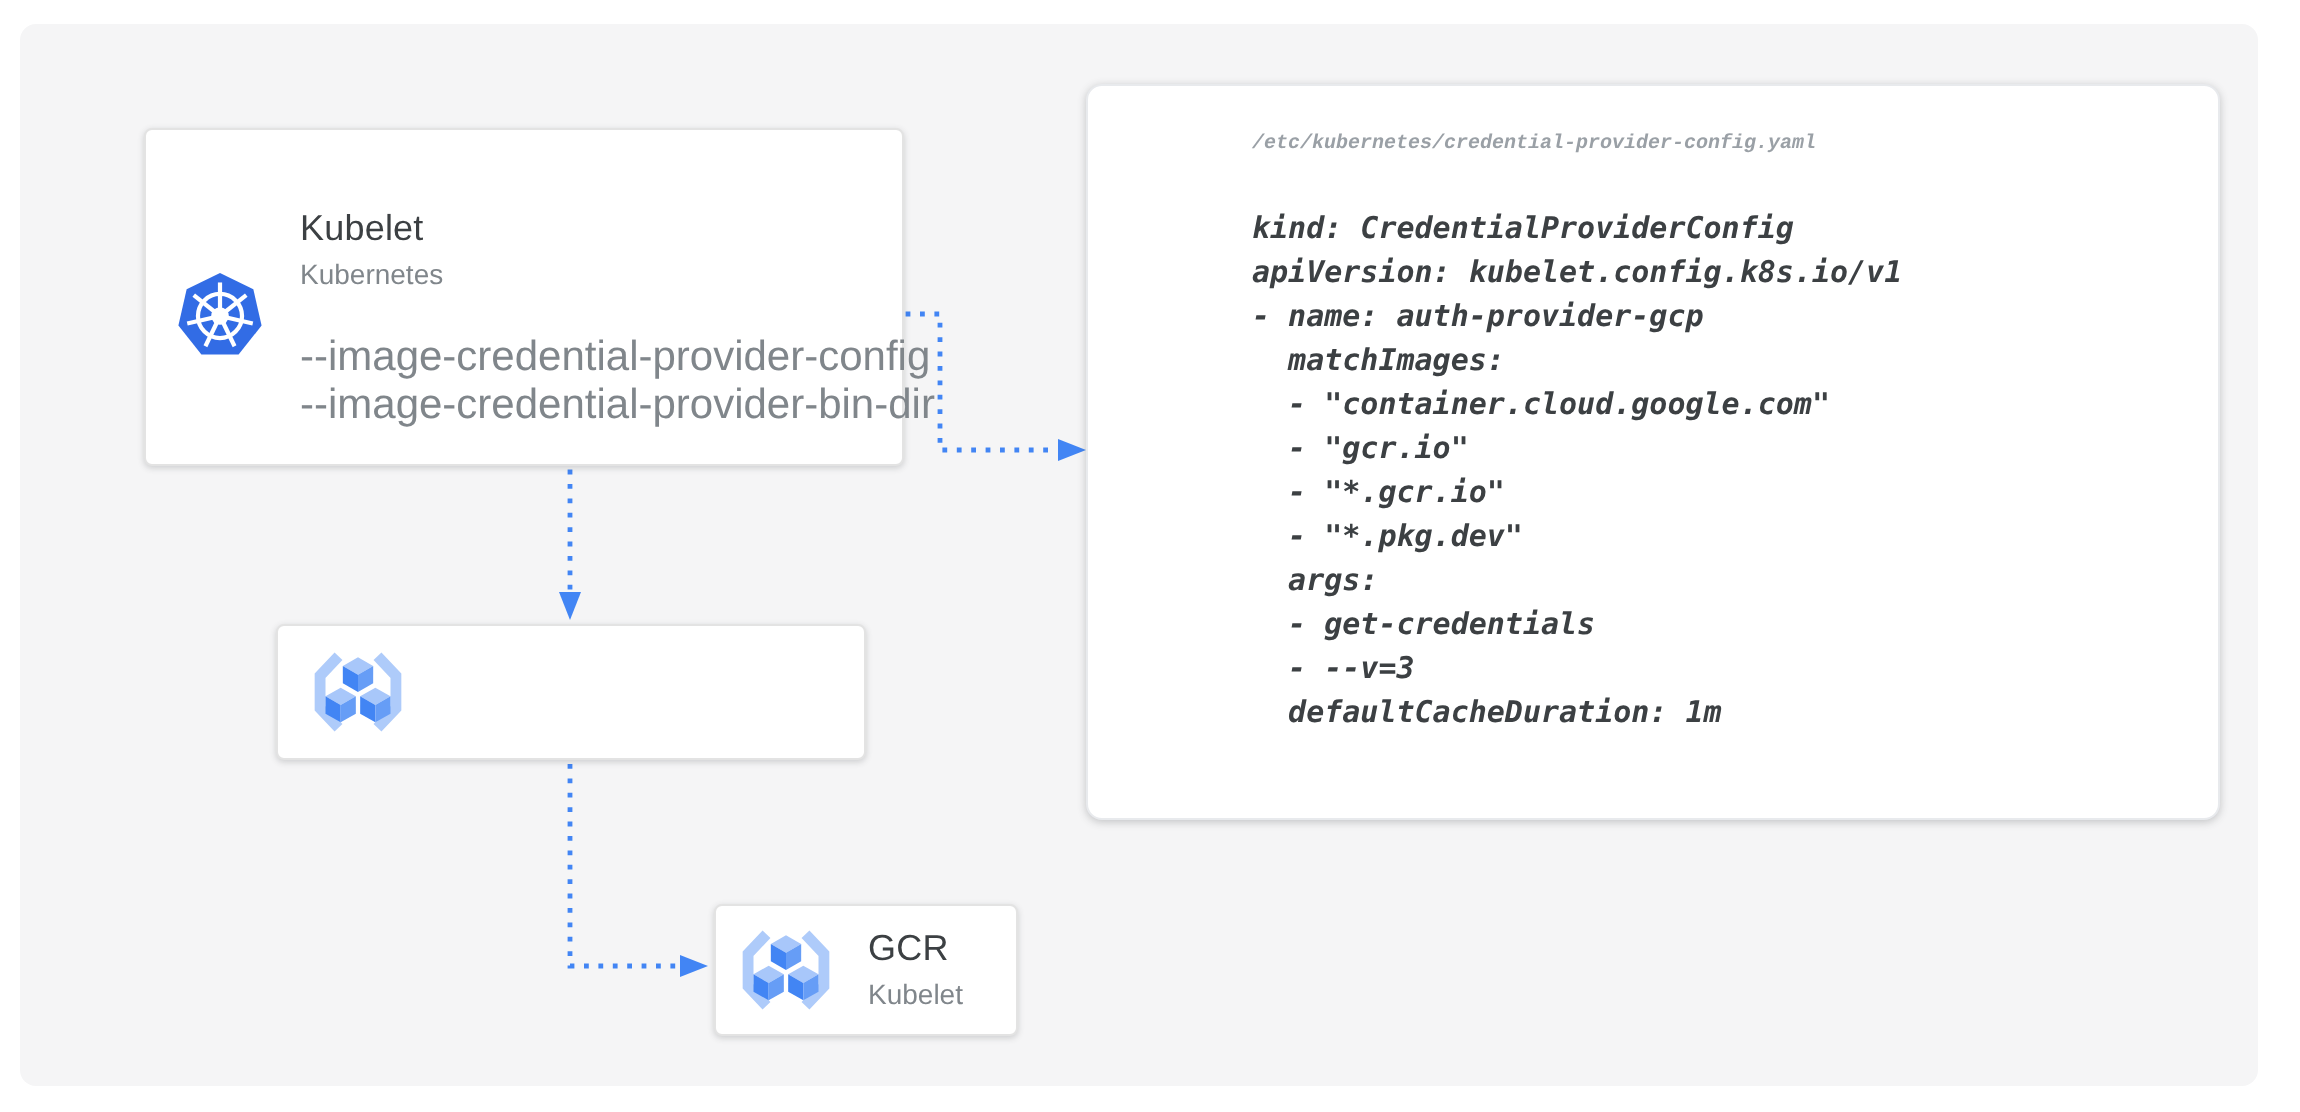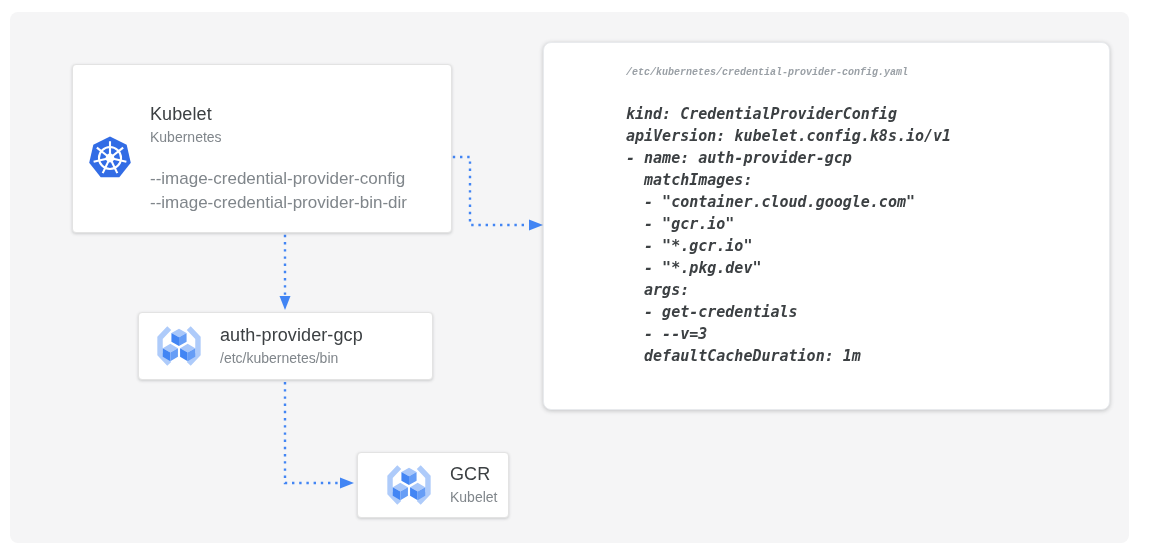--- a/index.html
+++ b/index.html
@@ -55,21 +55,21 @@
     position: absolute;
     background: var(--box-bg);
     border: 1px solid var(--box-border);
     border-radius: 4px;
     box-shadow: 0 1px 3px rgba(60,64,67,0.22);
     display: flex;
     align-items: center;
   }
   .node-kubelet { left: 72px; top: 64px; width: 380px; height: 169px; padding: 18px 0 0 14px; }
   .node-auth    { left: 138px; top: 312px; width: 295px; height: 68px; align-items: center; padding-left: 14px; }
-  .node-gcr     { left: 357px; top: 452px; width: 152px; height: 66px; align-items: center; padding-left: 25px; }
+  .node-gcr     { left: 357px; top: 452px; width: 152px; height: 66px; align-items: center; padding-left: 9px; }
 
   .icon { flex: 0 0 auto; display: block; }
   .icon-k8s { width: 46px; height: 46px; margin-top: 1px; }
   .icon-gcr { width: 52px; height: 44px; }
 
   .node-text { margin-left: 17px; padding-top: 2px; }
   .node-auth .node-text, .node-gcr .node-text { padding-top: 0; margin-left: 15px; }
 
   .node-title {
     font-size: 18px;
@@ -77,21 +77,21 @@
     color: var(--title-text);
     letter-spacing: 0.1px;
   }
   .node-subtitle {
     font-size: 14px;
     line-height: 22px;
     color: var(--subtitle-text);
   }
   .flags { margin-top: 19px; }
   .flag {
-    font-size: 17px;
+    font-size: 21px;
     line-height: 24px;
     color: var(--subtitle-text);
     white-space: pre;
   }
 
   .code-panel {
     position: absolute;
     left: 543px; top: 42px;
     width: 567px; height: 368px;
     background: var(--box-bg);
@@ -184,24 +184,20 @@
           <polygon class="cube-right" points="31,8 24,12 24,20 31,16"></polygon>
           <polygon class="cube-top" points="16,18 23,22 16,26 9,22"></polygon>
           <polygon class="cube-left" points="9,22 16,26 16,34 9,30"></polygon>
           <polygon class="cube-right" points="23,22 16,26 16,34 23,30"></polygon>
           <polygon class="cube-top" points="32,18 39,22 32,26 25,22"></polygon>
           <polygon class="cube-left" points="25,22 32,26 32,34 25,30"></polygon>
           <polygon class="cube-right" points="39,22 32,26 32,34 39,30"></polygon>
         </g>
       </svg>
     </span>
-    <div class="node-text">
-      <div class="node-title">auth-provider-gcp</div>
-      <div class="node-subtitle">/etc/kubernetes/bin</div>
-    </div>
   </div>
 
   <div class="node node-gcr">
     <span class="icon icon-gcr">
       <svg viewBox="0 0 48 40" width="52" height="44" xmlns="http://www.w3.org/2000/svg" aria-hidden="true">
         <polyline class="bracket" points="15,3.5 6.5,12.5 6.5,27.5 15,36.5"></polyline>
         <polyline class="bracket" points="33,3.5 41.5,12.5 41.5,27.5 33,36.5"></polyline>
         <g>
           <polygon class="cube-top" points="24,4 31,8 24,12 17,8"></polygon>
           <polygon class="cube-left" points="17,8 24,12 24,20 17,16"></polygon>

